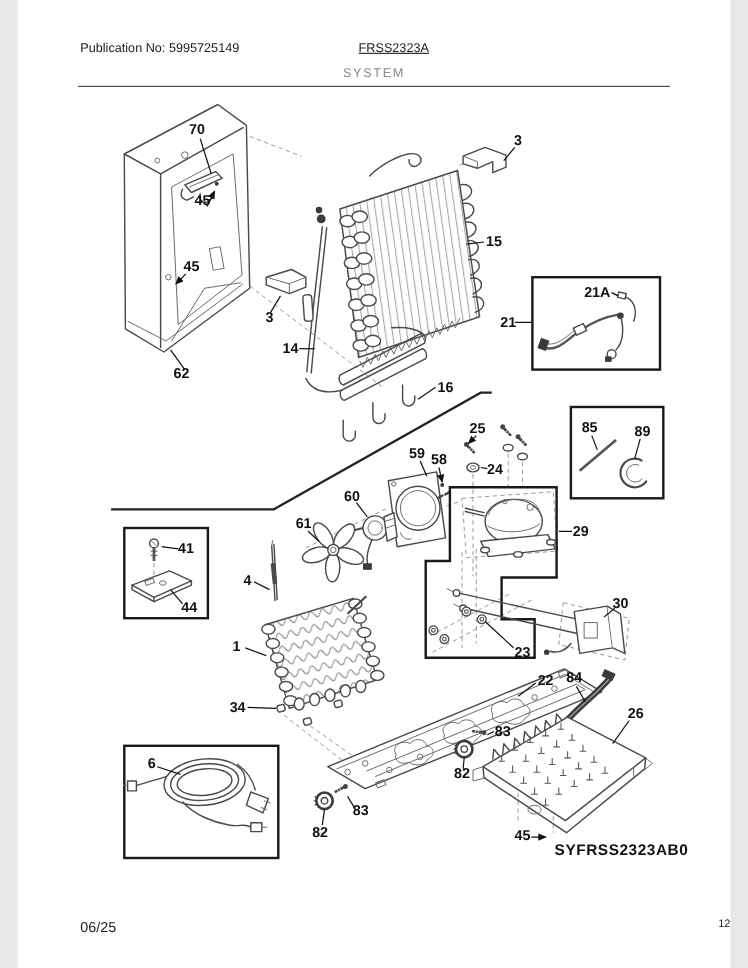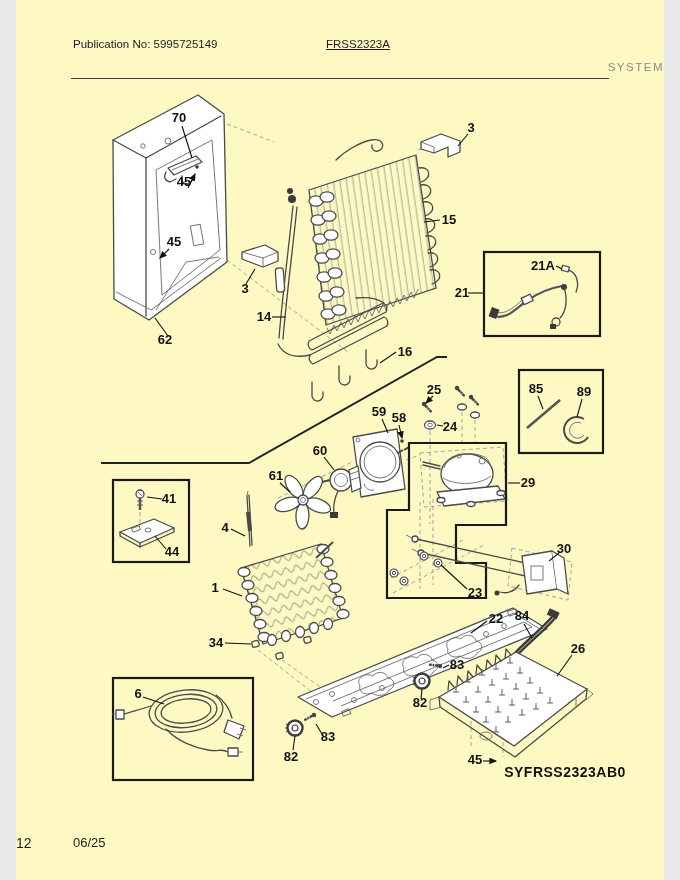--- a/index.html
+++ b/index.html
@@ -1,26 +1,26 @@
 <!DOCTYPE html>
 <html><head>
 <meta charset="utf-8">
 <style>
   html,body{margin:0;padding:0;background:#e8e8e8;}
   .page{
-    position:relative;width:648px;height:880px;background:#fef9c3;
+    position:relative;width:648px;height:880px;background:#ffffff;
     font-family:"Liberation Sans",sans-serif;overflow:hidden;margin:0 auto;
   }
   .hdr-pub{position:absolute;left:57px;top:38px;font-size:11.5px;color:#1c1c1c;}
   .hdr-model{position:absolute;left:310px;top:38px;font-size:11.5px;color:#1c1c1c;text-decoration:underline;}
-  .hdr-section{position:absolute;left:0;right:0;top:61px;text-align:right;
+  .hdr-section{position:absolute;left:0;right:0;top:61px;text-align:center;
     font-size:11.5px;color:#8a8a8a;letter-spacing:1.5px;}
   .hdr-rule{position:absolute;left:55px;right:55px;top:78px;border-top:1.6px solid #3d3d3d;height:0;}
   .ftr-date{position:absolute;left:57px;top:835px;font-size:13px;color:#1c1c1c;}
-  .ftr-page{position:absolute;left:0;right:0;top:835px;text-align:left;font-size:14px;color:#1c1c1c;}
+  .ftr-page{position:absolute;left:0;right:0;top:835px;text-align:right;font-size:10px;color:#1c1c1c;}
   svg.art{position:absolute;left:0;top:0;}
   svg.art text{font-family:"Liberation Sans",sans-serif;font-size:13px;font-weight:700;fill:#111;text-anchor:middle;}
   svg.art text.code{font-size:14px;letter-spacing:0.5px;}
   .ln{stroke:#4a4a4a;stroke-width:1.3;fill:none;stroke-linecap:round;stroke-linejoin:round;}
   .lnf{stroke:#4a4a4a;stroke-width:1.3;fill:#ffffff;stroke-linejoin:round;}
   .thin{stroke:#6a6a6a;stroke-width:0.9;fill:none;}
   .dash{stroke:#9a9a9a;stroke-width:0.9;fill:none;stroke-dasharray:4 3;}
   .bold-box{stroke:#1a1a1a;stroke-width:2.2;fill:none;stroke-linejoin:miter;}
   .leader{stroke:#111;stroke-width:1.1;fill:none;}
   .dark{fill:#3a3a3a;stroke:none;}

